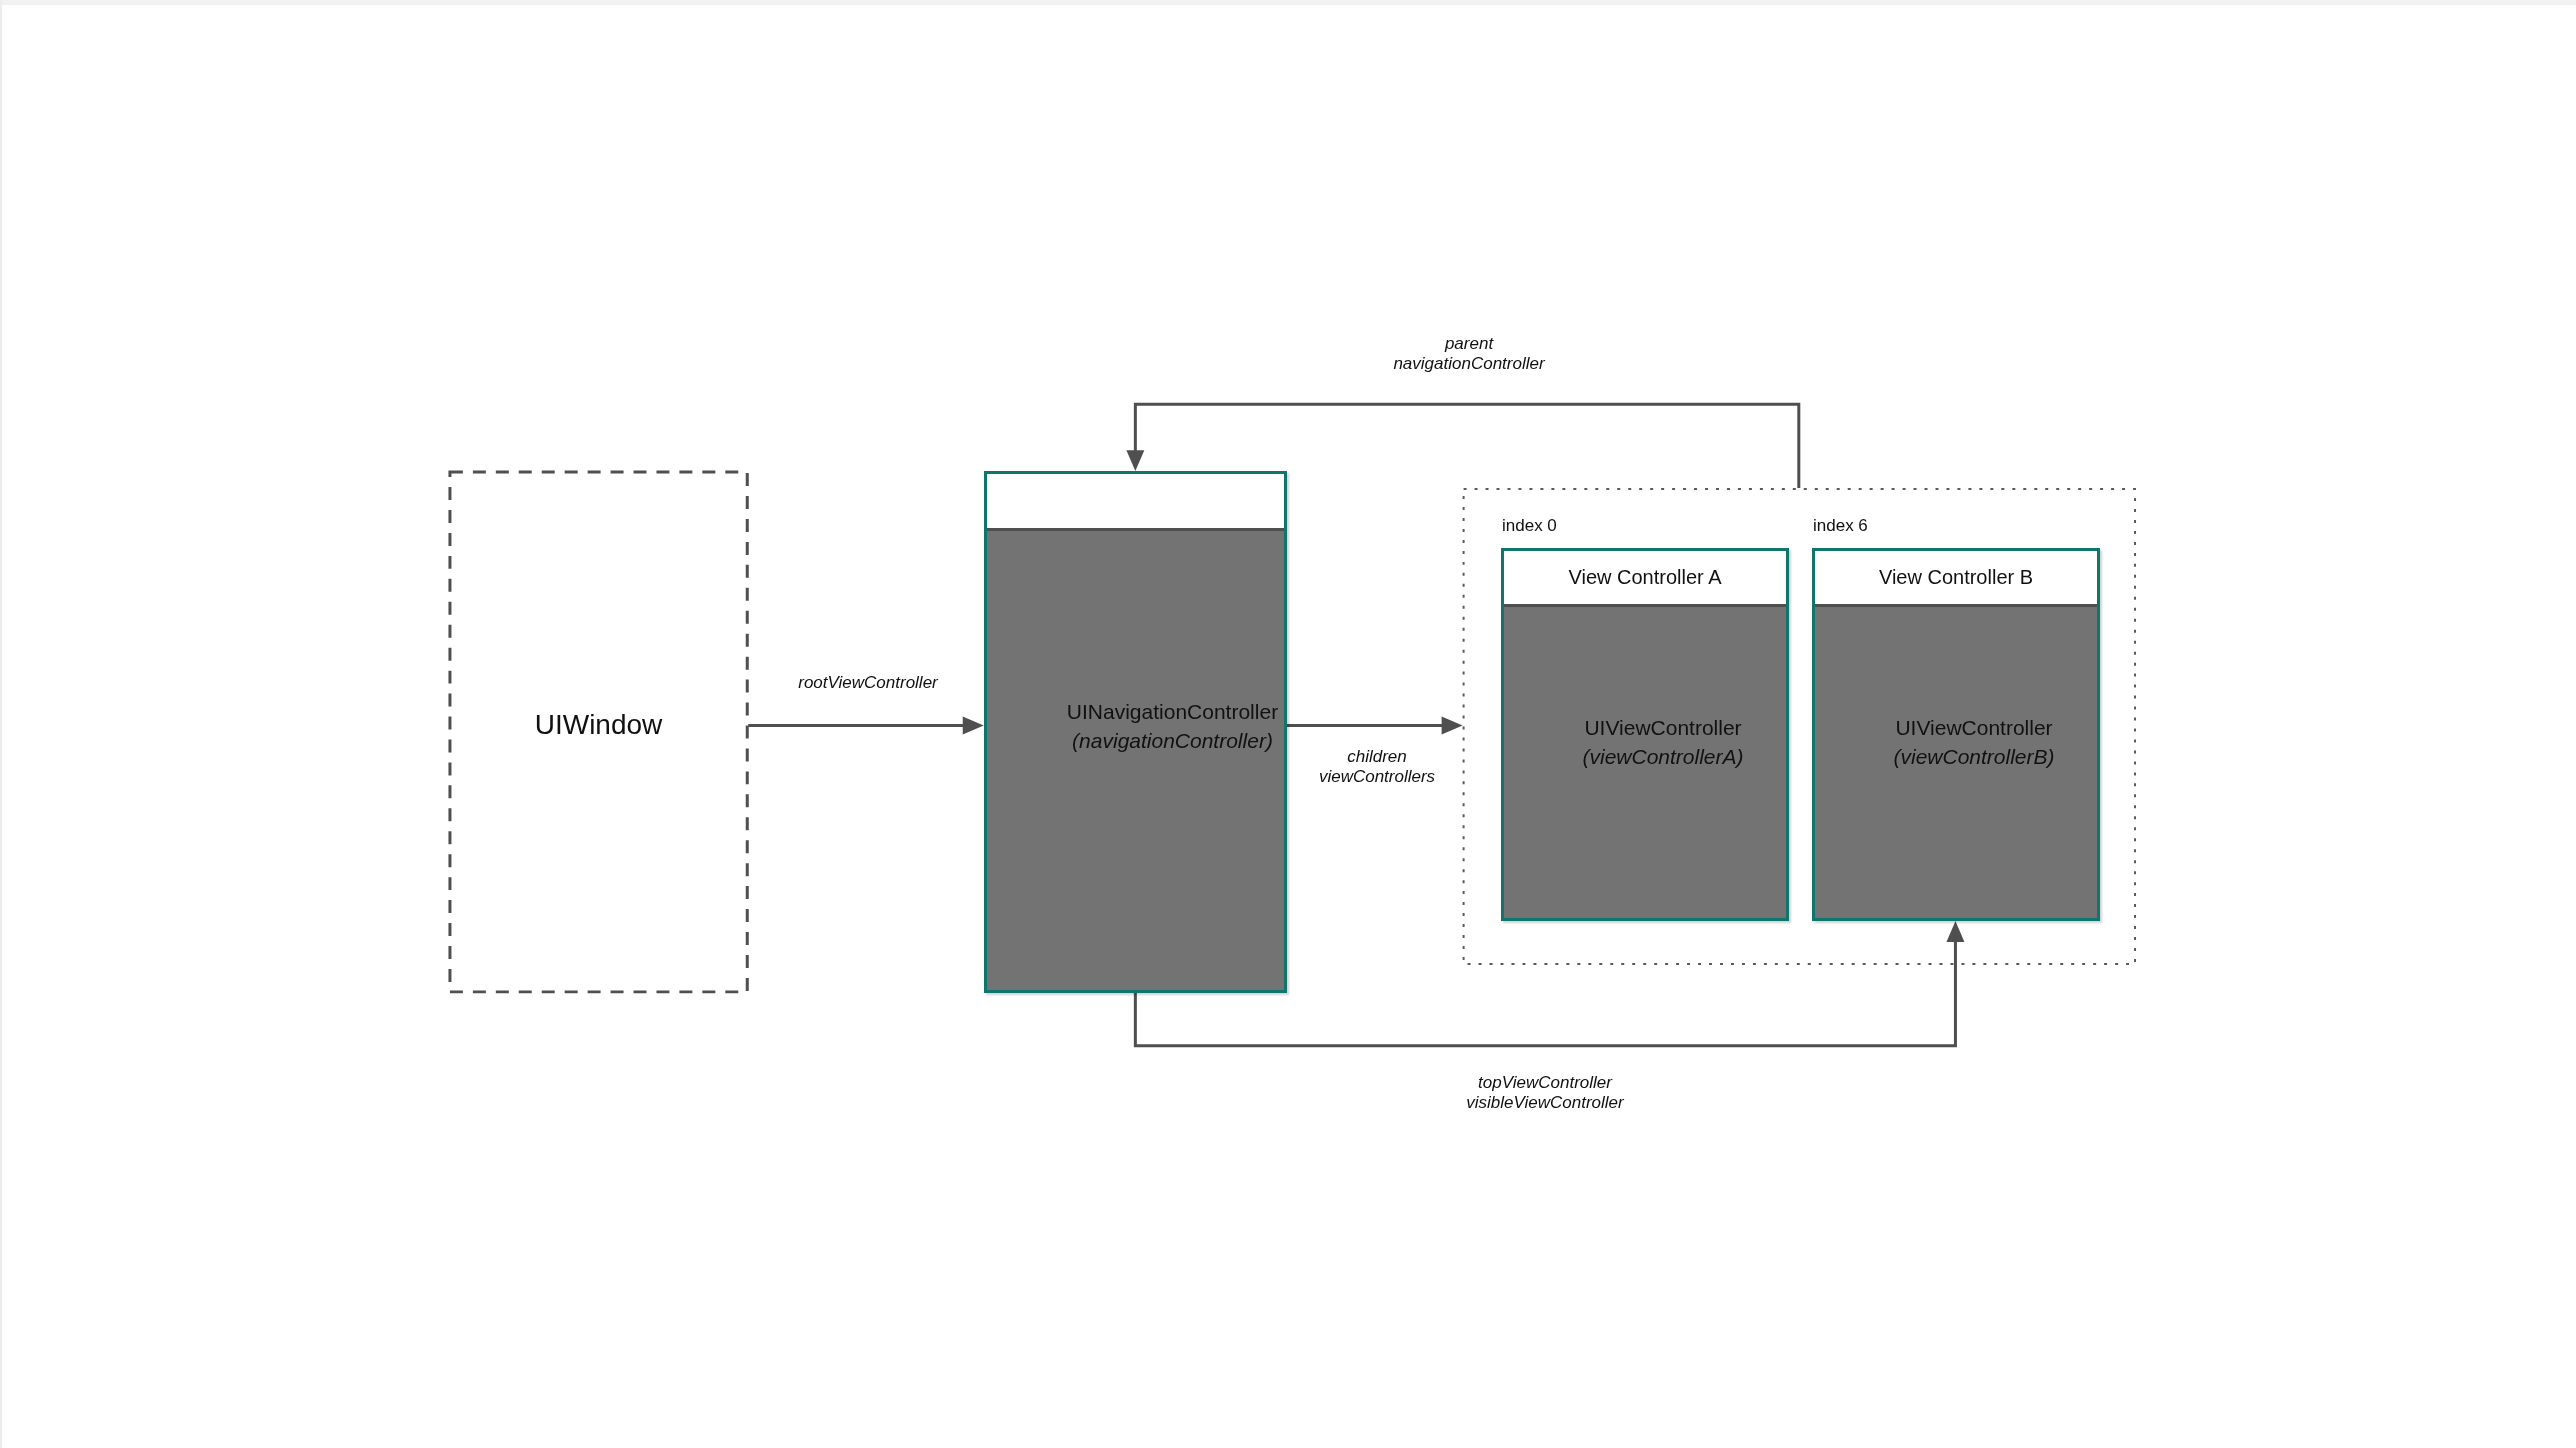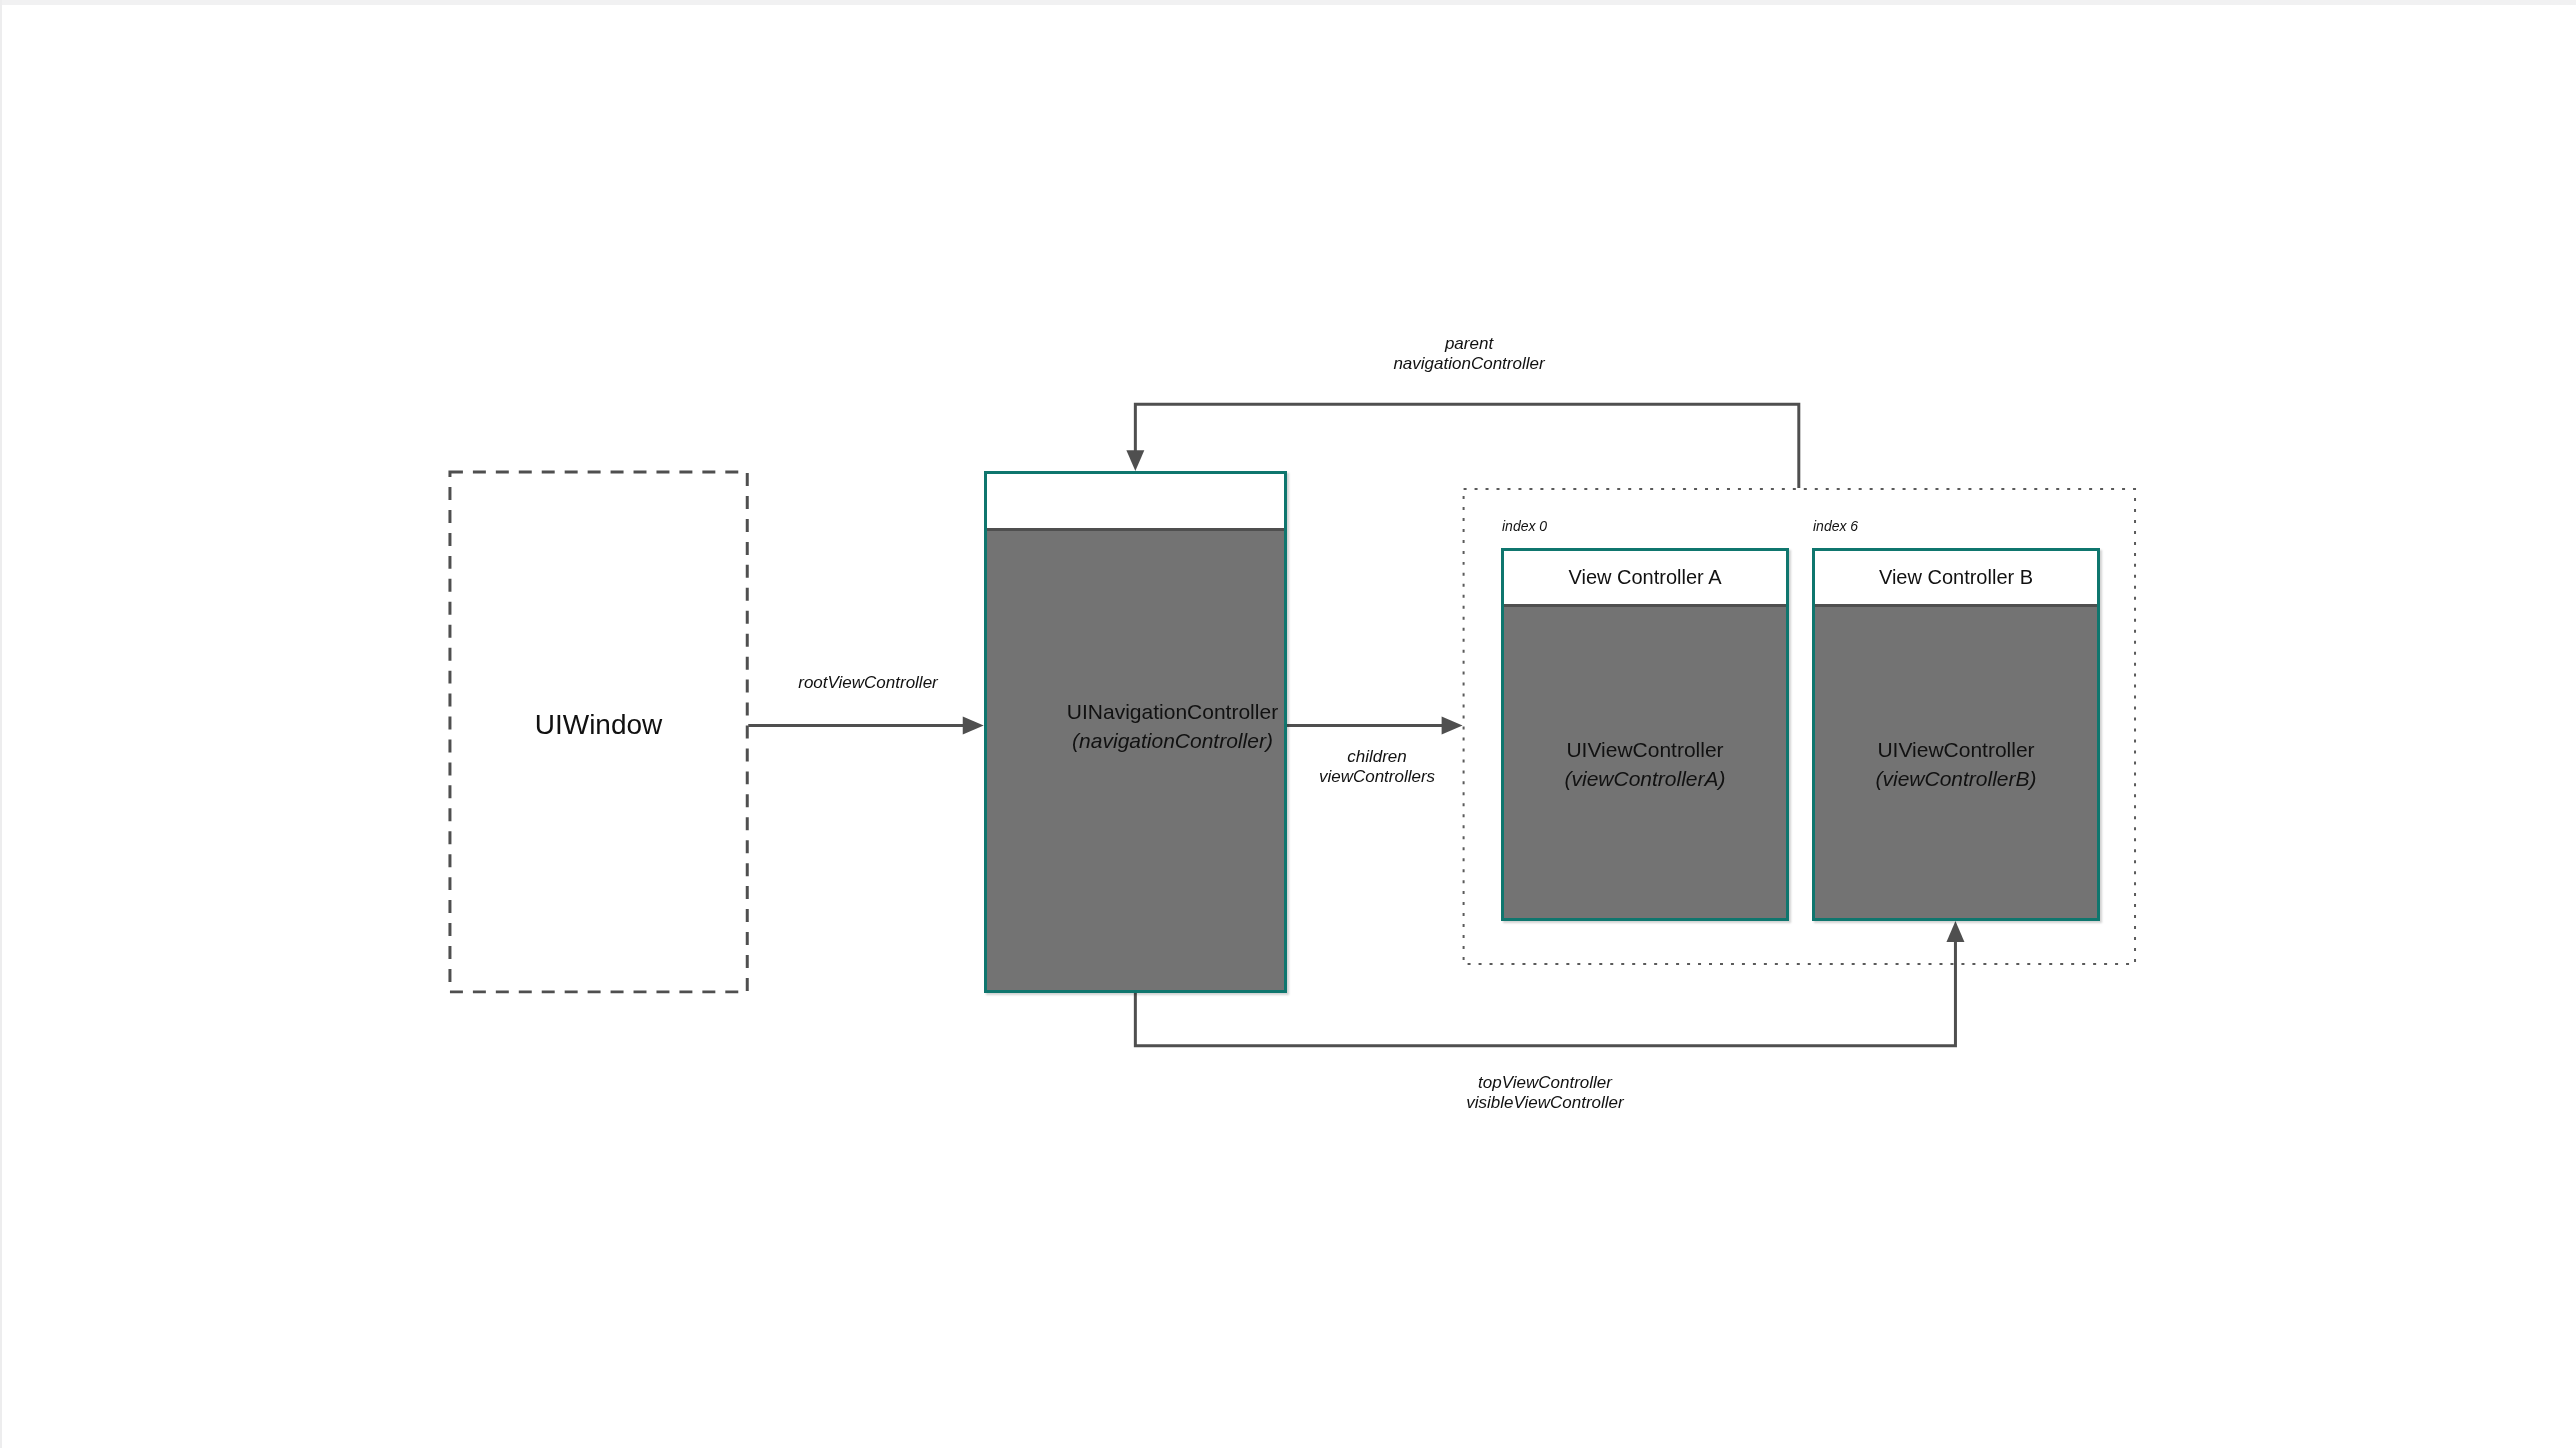--- a/index.html
+++ b/index.html
@@ -25,35 +25,35 @@
     font-size:20px;
   }
   .nav-header { height:57px; }
   .vc-header  { height:56px; }
 
   .box-label {
     position:absolute; left:0; width:100%; text-align:center;
     font-size:21px; line-height:29px;
   }
   .nav-label { top:223px;padding-left:37px; }
-  .vc-label  { top:184px; }
+  .vc-label  { top:162px;margin-left:18px; }
   .window-label {
     position:absolute; left:449px; top:710px; width:299px;
     text-align:center; font-size:28px; line-height:29px;
   }
   .instance-line { font-style:italic; }
 
   .rel-label {
     position:absolute; transform:translate(-50%,-50%);
     text-align:center; font-style:italic;
     font-size:17px; line-height:20px; white-space:nowrap;
   }
   .index-label {
-    position:absolute; font-style:italic;
-    font-size:14px; line-height:20px; white-space:nowrap;
+    position:absolute; 
+    font-size:17px; line-height:20px; white-space:nowrap;
   }
 </style>
 </head>
 <body>
 
 <div class="canvas">
 
   <div class="page-top-edge"></div>
   <div class="page-left-edge"></div>
 

